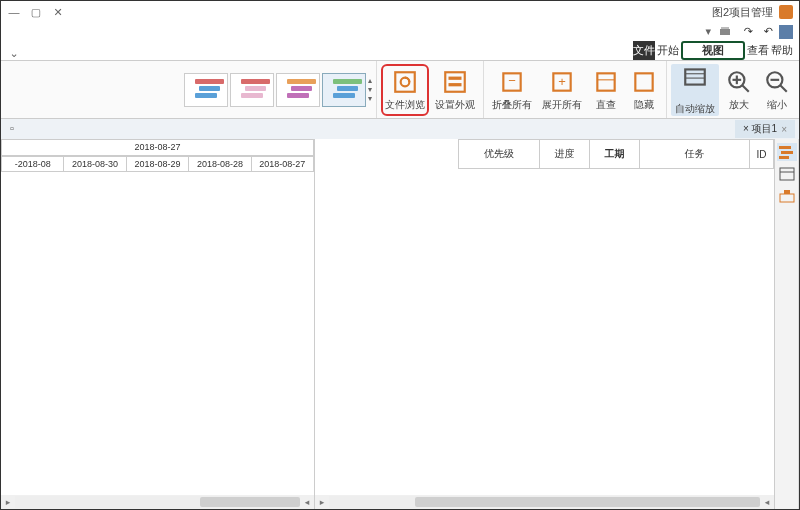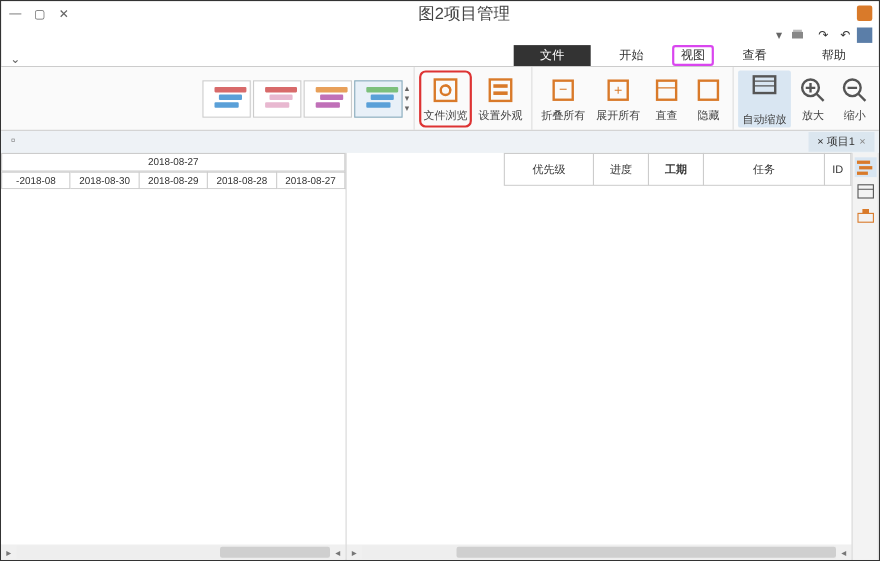--- a/index.html
+++ b/index.html
@@ -4,34 +4,34 @@
 <style>
 * { box-sizing: border-box; margin: 0; padding: 0; font-family: "Microsoft YaHei", sans-serif; }
 html, body { width: 800px; height: 510px; overflow: hidden; background: #fff; direction: rtl; }
 body { border: 1px solid #333; display: flex; flex-direction: column; font-size: 11px; color: #333; }
 
 
 .titlebar { height: 22px; display: flex; align-items: center; padding: 0 6px; gap: 6px; }
 .titlebar .wincontrols { display: flex; gap: 8px; margin-inline-start: auto; direction: ltr; }
 .titlebar .winctl { width: 14px; height: 14px; display: flex; align-items: center; justify-content: center; color: #666; }
 .titlebar .logo { width: 14px; height: 14px; background: #d97a2a; border-radius: 2px; }
-.titlebar .title { flex: 1; text-align: center; font-size: 15px; color: #444; }
+.titlebar .title { flex: 1; text-align: right; font-size: 11px; color: #444; }
 
 
 .quickrow { height: 18px; display: flex; align-items: center; padding: 0 6px; gap: 6px; }
 .quickrow .qicon { width: 14px; height: 14px; display: inline-block; }
 .quickrow .qprint { width: 16px; height: 14px; background: linear-gradient(#888,#888) center/10px 6px no-repeat, linear-gradient(#bbb,#bbb) center 2px/8px 3px no-repeat; }
 .quickrow .qsave { width: 14px; height: 14px; background: #5b7ea8; }
 .quickrow .qchev { color:#666; }
 
 
 .menutabs { height: 20px; display: flex; align-items: flex-end; gap: 2px; padding: 0 6px; border-bottom: 1px solid #ccc; }
-.menutab { padding: 2px 24px; font-size: 11px; color: #333; }
+.menutab { padding: 2px 0; font-size: 11px; color: #333; }
 .menutab.active { background: #333; color: #fff; }
-.menutab.outlined { border: 2px solid #d946ef; border-radius: 3px; padding: 0 6px; }
+.menutab.outlined { border: 2px solid #14532d; border-radius: 3px; padding: 0 19px; font-weight: bold; }
 .menutabs .down { width: 14px; text-align: center; color: #666; margin-inline-start: auto; }
 
 
 .ribbon { height: 58px; display: flex; align-items: stretch; border-bottom: 1px solid #ccc; background: #fafafa; }
 .ribbon-group { display: flex; align-items: center; padding: 2px 4px; border-inline-start: 1px solid #ddd; gap: 2px; }
 .ribbon-group:first-child { border-inline-start: none; }
 .rbtn { display: flex; flex-direction: column; align-items: center; justify-content: center; width: 42px; height: 52px; font-size: 10px; color: #444; gap: 2px; border-radius: 2px; }
 .rbtn.wide { width: 48px; }
 .rbtn.narrow { width: 36px; }
 .rbtn.active { background: #d9e6f2; gap: 12px; }

